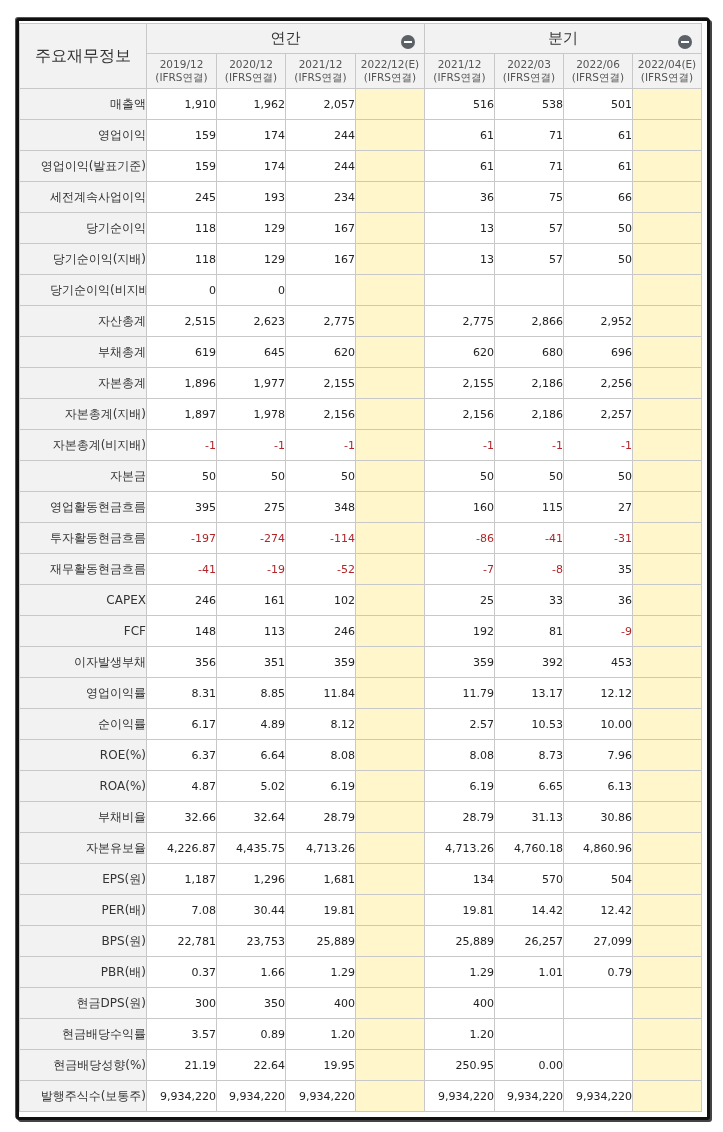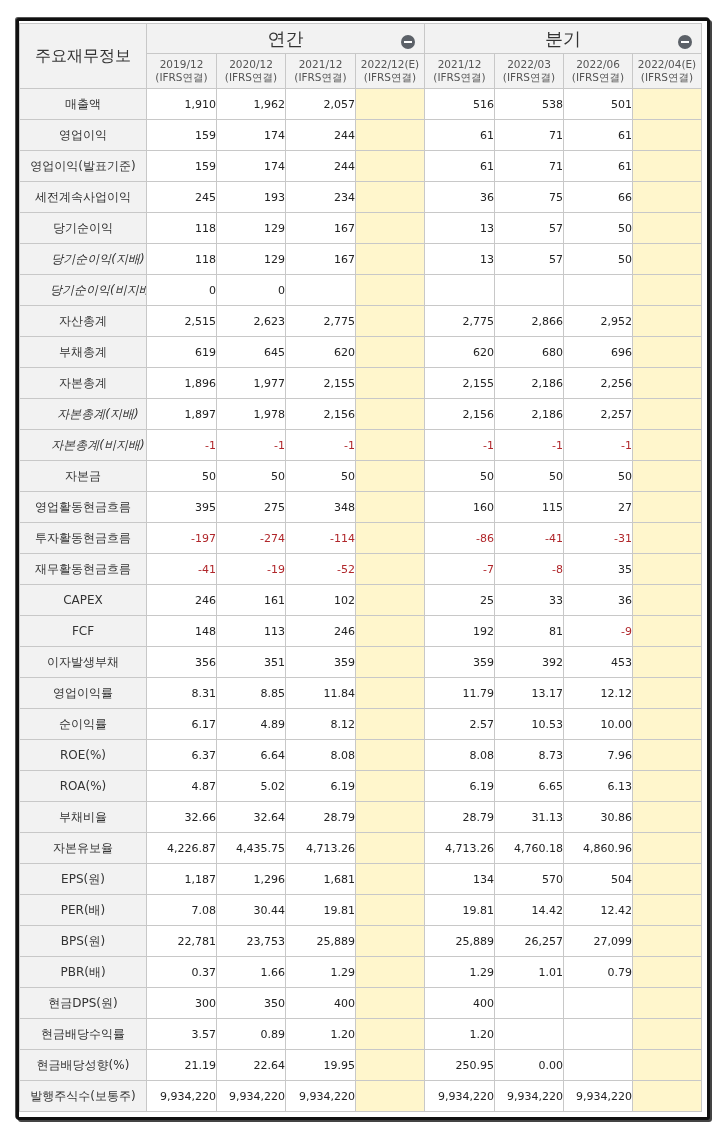--- a/index.html
+++ b/index.html
@@ -13,26 +13,26 @@
   table.fin {
     position: absolute; left: 19px; top: 23px;
     border-collapse: collapse; table-layout: fixed;
     width: 682px;
     font-size: 11px; color: #222;
   }
   table.fin td, table.fin th {
     border: 1px solid #c8c8c8; padding: 0; overflow: hidden; white-space: nowrap;
   }
   th { font-weight: normal; background: #f2f2f2; color: #333; }
-  th.group { height: 29px; position: relative; font-size: 18px; }
+  th.group { height: 29px; position: relative; font-size: 15px; }
   th.corner { font-size: 16px; }
   th.period { height: 34px; font-size: 10.5px; line-height: 13px; color: #555; }
   th.period .sub { display: block; }
-  td.label { background: #f2f2f2; text-align: center; padding-left: 6px; height: 30px; font-size: 12px; color: #333; }
-  td.label.indent { padding-left: 30px; font-style: italic; }
+  td.label { background: #f2f2f2; text-align: right; padding-left: 6px; height: 30px; font-size: 12px; color: #333; }
+  td.label.indent { padding-left: 30px; }
   td.num { text-align: right; padding-right: 5px; font-size: 11px; color: #222; background: #fff; }
   td.num.neg { color: #b0262a; }
   td.estcol { background: #fff6cc; }
   .minus-btn {
     position: absolute; right: 9px; top: 11px; width: 14px; height: 14px; border-radius: 50%;
     background: #5c6168; cursor: pointer;
   }
   .minus-btn::after {
     content: ""; position: absolute; left: 3px; top: 6px; width: 8px; height: 2px; background: #fff;
   }

